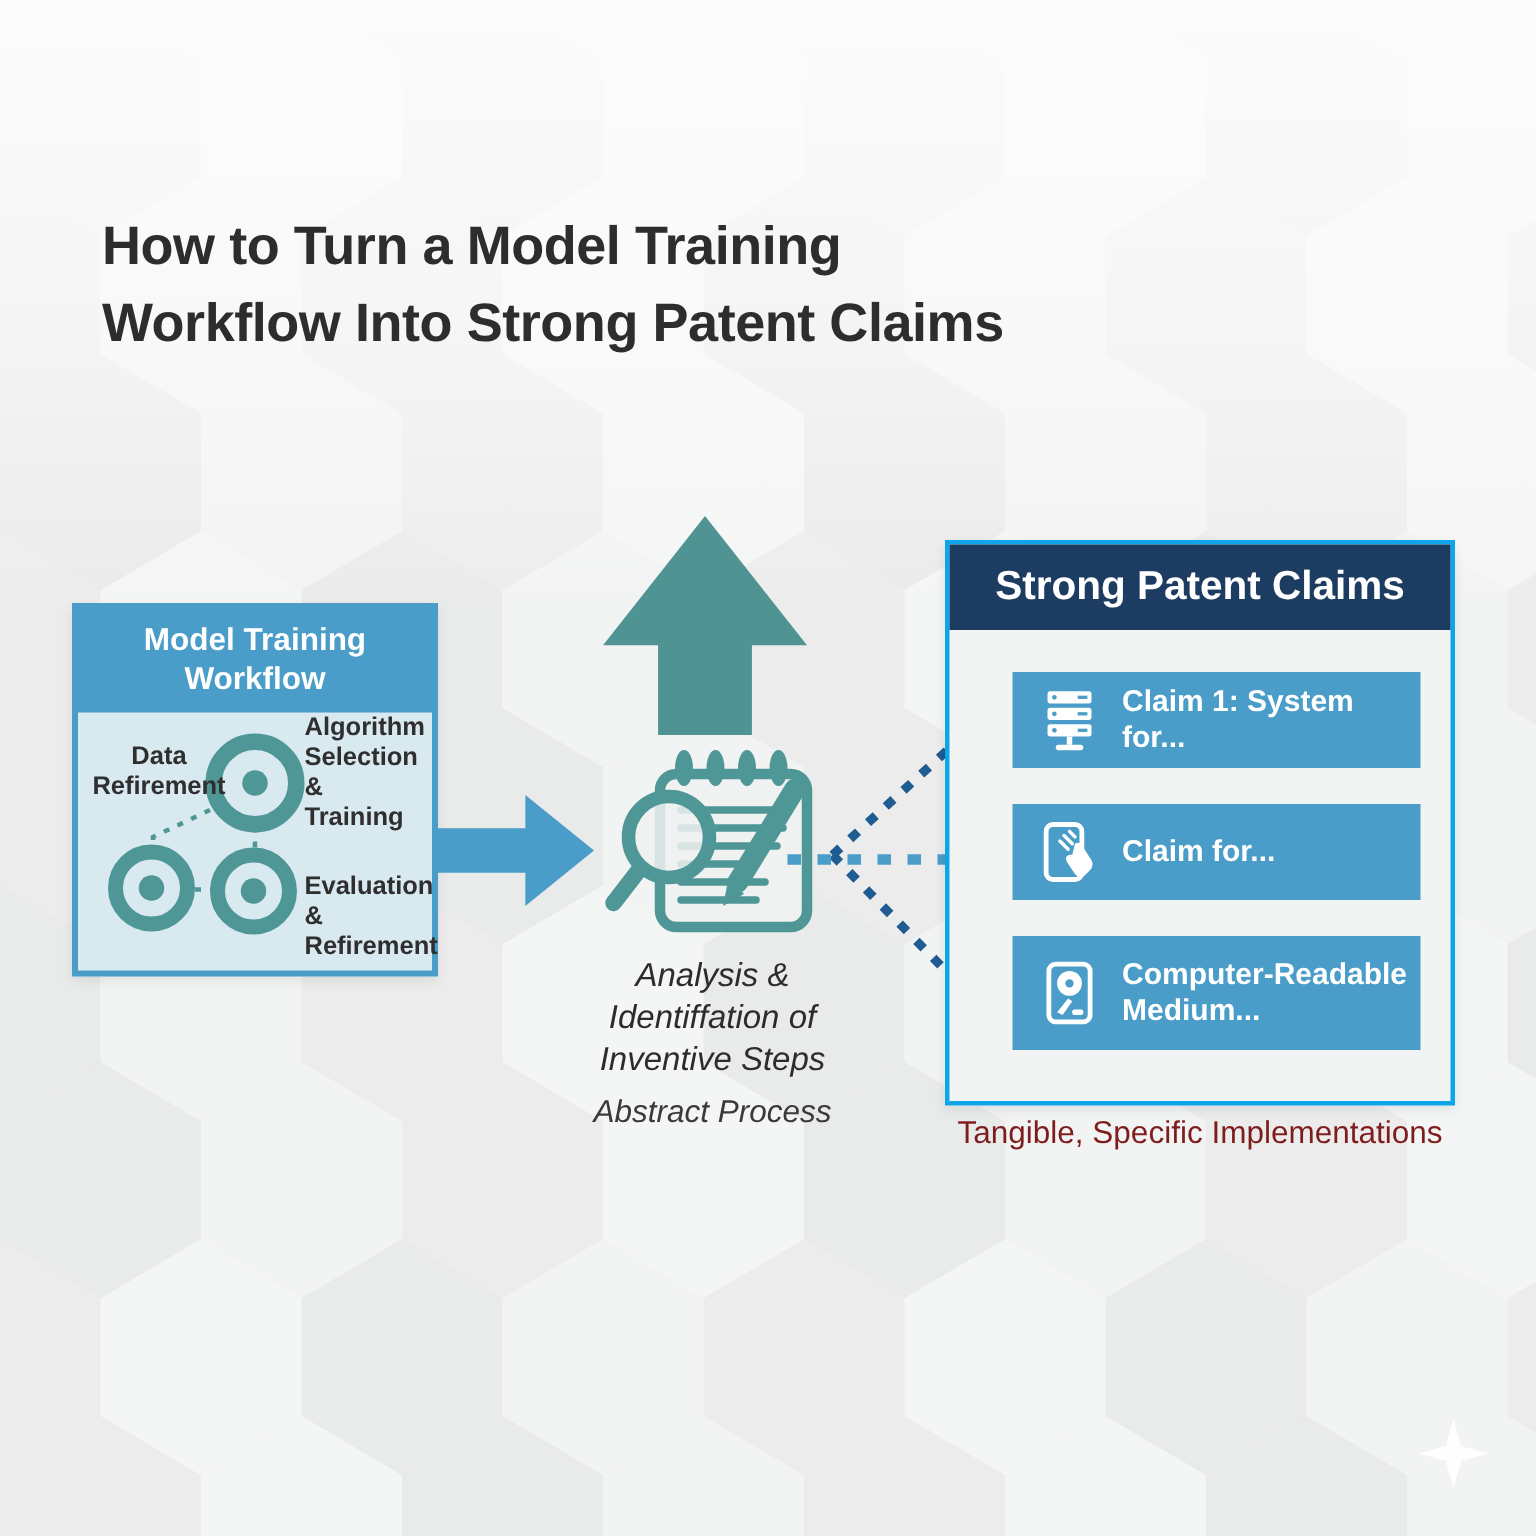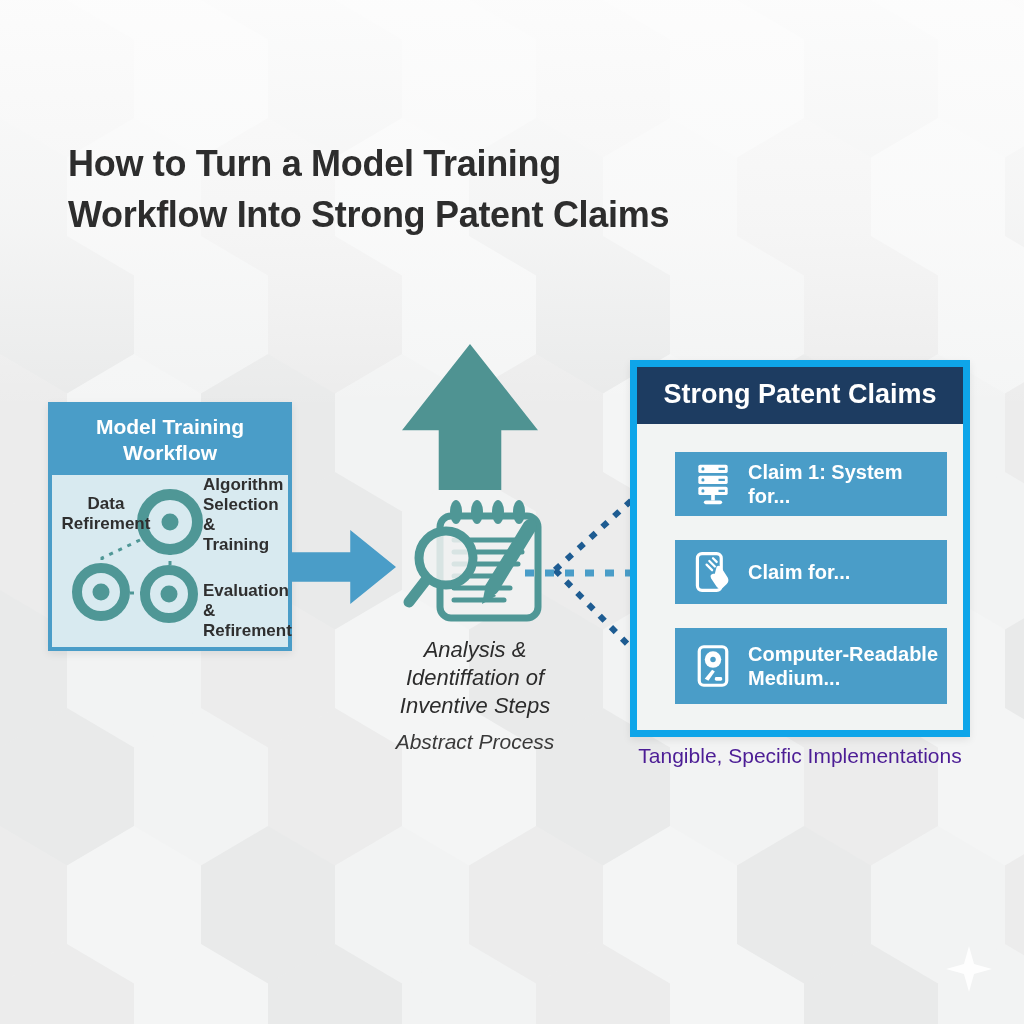--- a/index.html
+++ b/index.html
@@ -47,33 +47,33 @@
   .analysis-icon{position:absolute;left:398px;top:498px;width:160px;height:142px;}
   .fan-lines{position:absolute;left:505px;top:462px;width:200px;height:225px;}
 
   .analysis-text{position:absolute;left:360px;top:636px;width:230px;text-align:center;
     font-size:22px;color:#2c2c2c;line-height:1.27;font-style:italic;}
   .analysis-text span{display:block;}
   .abstract-note{margin-top:9px;font-size:21px;color:#3a3a3a;font-weight:400;}
 
   
   .right-box{position:absolute;left:630px;top:360px;width:340px;height:377px;
-    box-sizing:border-box;border:7px solid #0ea5e9;background:#f2f4f3;
+    box-sizing:border-box;border:3px solid #0ea5e9;background:#f2f4f3;
     box-shadow:0 3px 8px rgba(0,0,0,.08);}
   .right-box-header{background:#1d3c61;color:#fff;font-weight:700;font-size:27px;
     text-align:center;padding:12px 0 14px;}
   .claims{display:flex;flex-direction:column;gap:24px;padding:28px 0 0 22px;align-items:center;}
   .claim-bar{width:272px;min-height:64px;background:#4a9dc8;display:flex;align-items:center;
     color:#fff;font-weight:700;font-size:20px;line-height:1.2;box-sizing:border-box;}
   .claim-bar.tall{min-height:76px;}
   .claim-icon{width:44px;height:44px;margin:0 13px 0 16px;flex:0 0 auto;}
   .claim-label span{display:block;}
 
   .impl-note{position:absolute;left:630px;top:744px;width:340px;text-align:center;
-    font-size:21px;color:#4c1d95;}
+    font-size:21px;color:#7f1d1d;}
 
   .sparkle{position:absolute;left:946px;top:946px;width:46px;height:46px;background:#ffffff;opacity:.9;
     clip-path:polygon(50% 0,61% 39%,100% 50%,61% 61%,50% 100%,39% 61%,0 50%,39% 39%);}
 </style>
 </head>
 <body>
 
 <div id="canvas">
   <div id="hexbg">
       <div class="hex" style="left: -67px; top: -118px; background: rgb(236, 236, 236);"></div>

